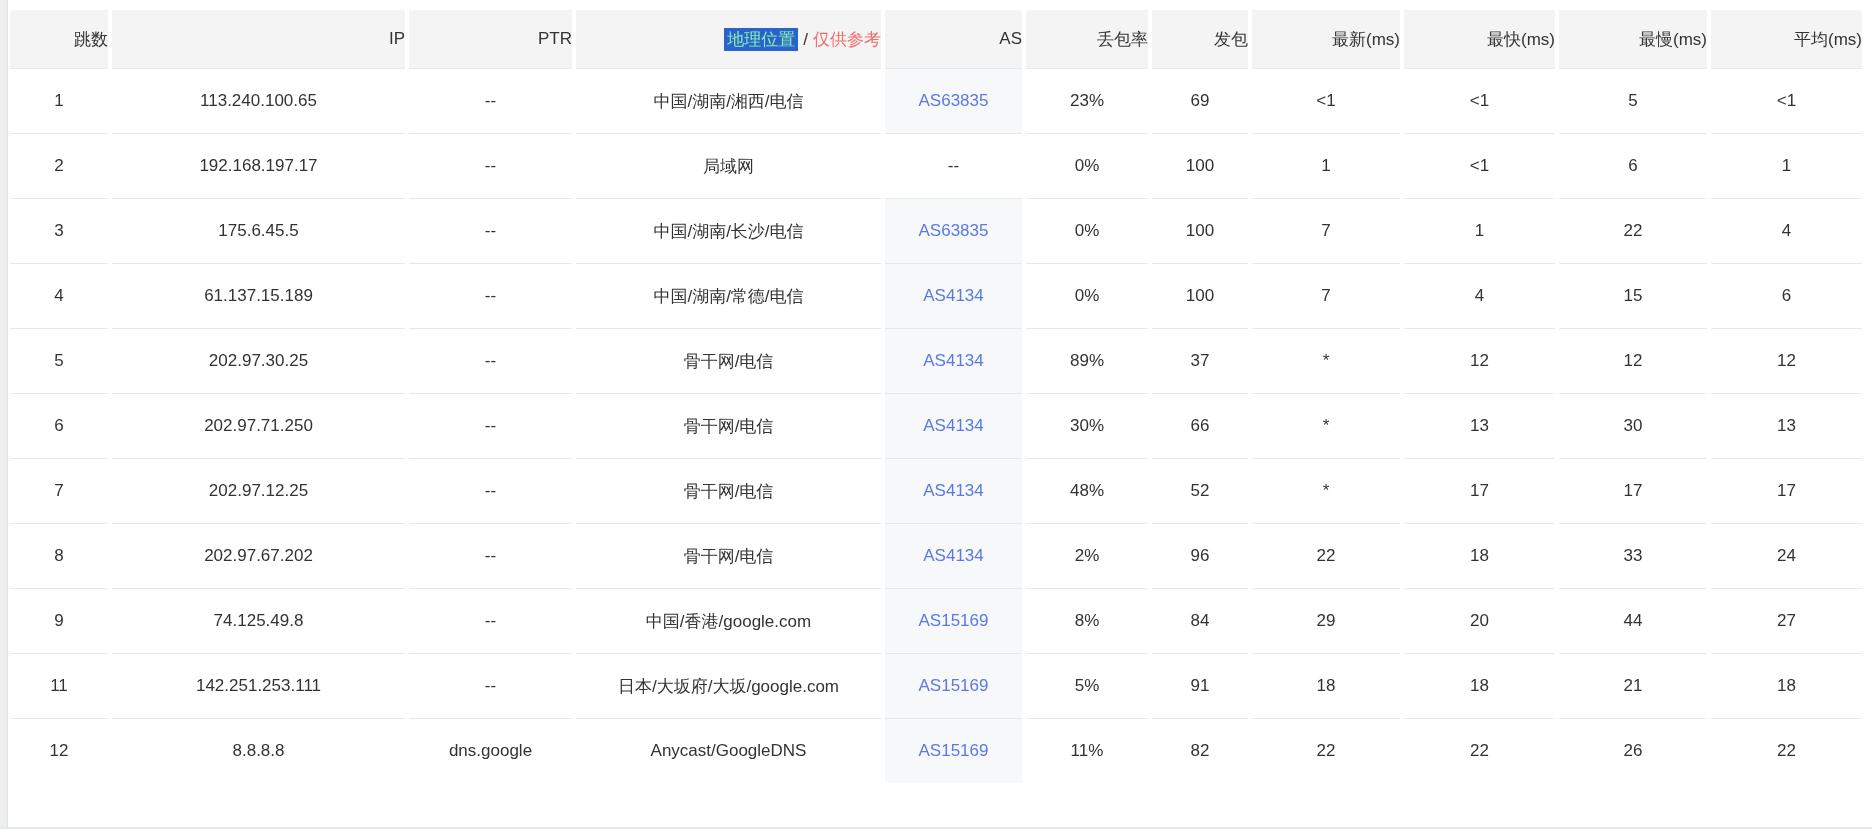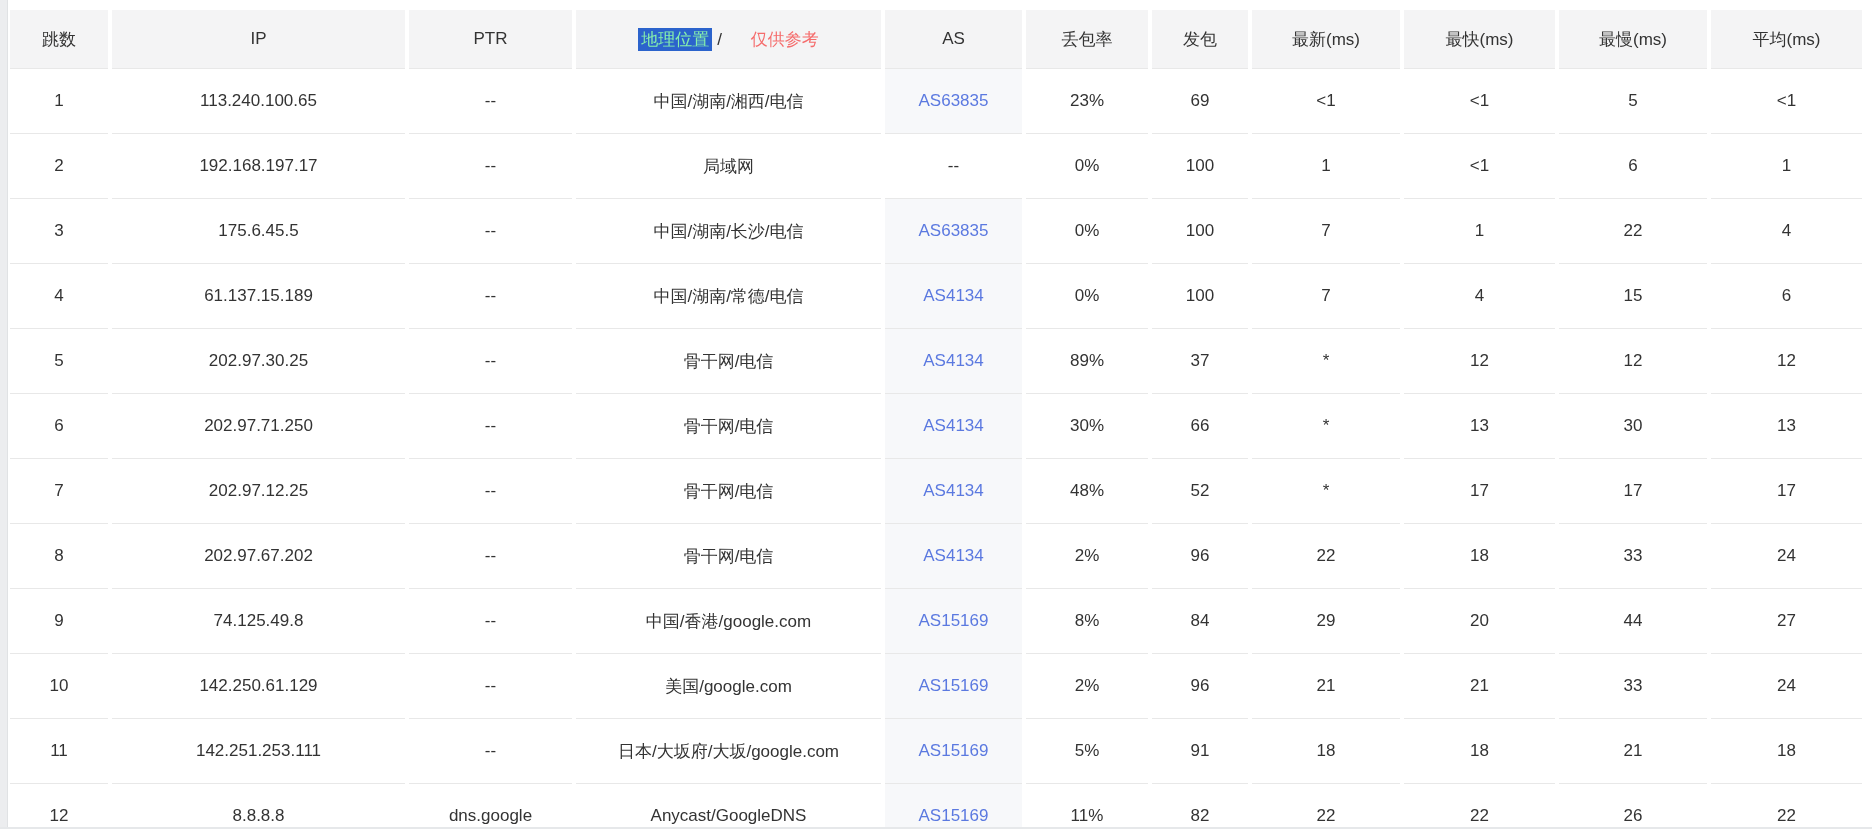--- a/index.html
+++ b/index.html
@@ -24,32 +24,32 @@
   }
   .bottom-edge{
     position:fixed;left:0;right:0;bottom:0;height:2px;background:#e6e8ea;
   }
   table.trace{
     border-collapse:separate;border-spacing:4px 0;table-layout:fixed;
     width:1860px;margin:10px 0 0 6px;font-size:17px;
   }
   table.trace th{
     background:var(--header-bg);height:58px;font-weight:400;
-    text-align:center;color:var(--text);padding:0;white-space:nowrap;
+    text-align:right;color:var(--text);padding:0;white-space:nowrap;
   }
   table.trace tbody td{
     height:64px;text-align:center;vertical-align:middle;
     border-top:1px solid var(--row-border);padding:0;color:var(--text);
     white-space:nowrap;
   }
   td.as-hl{background:var(--as-cell-bg);}
   .as-link{color:var(--link-blue);text-decoration:none;cursor:pointer;}
   .sel{background:var(--selection-bg);color:#86efac;padding:2px 3px;}
   .slash{color:var(--text);margin:0 5px;}
-  .note{color:var(--note-red);margin-left:24px;}
+  .note{color:var(--note-red);}
 </style>
 </head>
 <body>
 
 <div class="left-gutter"></div>
 
 <table class="trace">
   <colgroup>
     <col style="width:98px">
       <col style="width:293px">
@@ -200,33 +200,20 @@
     <td>中国/香港/google.com</td>
     <td class="as-hl"><a class="as-link">AS15169</a></td>
     <td>8%</td>
     <td>84</td>
     <td>29</td>
     <td>20</td>
     <td>44</td>
     <td>27</td>
   </tr>
 
-  <tr>
-    <td>10</td>
-    <td>142.250.61.129</td>
-    <td>--</td>
-    <td>美国/google.com</td>
-    <td class="as-hl"><a class="as-link">AS15169</a></td>
-    <td>2%</td>
-    <td>96</td>
-    <td>21</td>
-    <td>21</td>
-    <td>33</td>
-    <td>24</td>
-  </tr>
 
   <tr>
     <td>11</td>
     <td>142.251.253.111</td>
     <td>--</td>
     <td>日本/大坂府/大坂/google.com</td>
     <td class="as-hl"><a class="as-link">AS15169</a></td>
     <td>5%</td>
     <td>91</td>
     <td>18</td>

